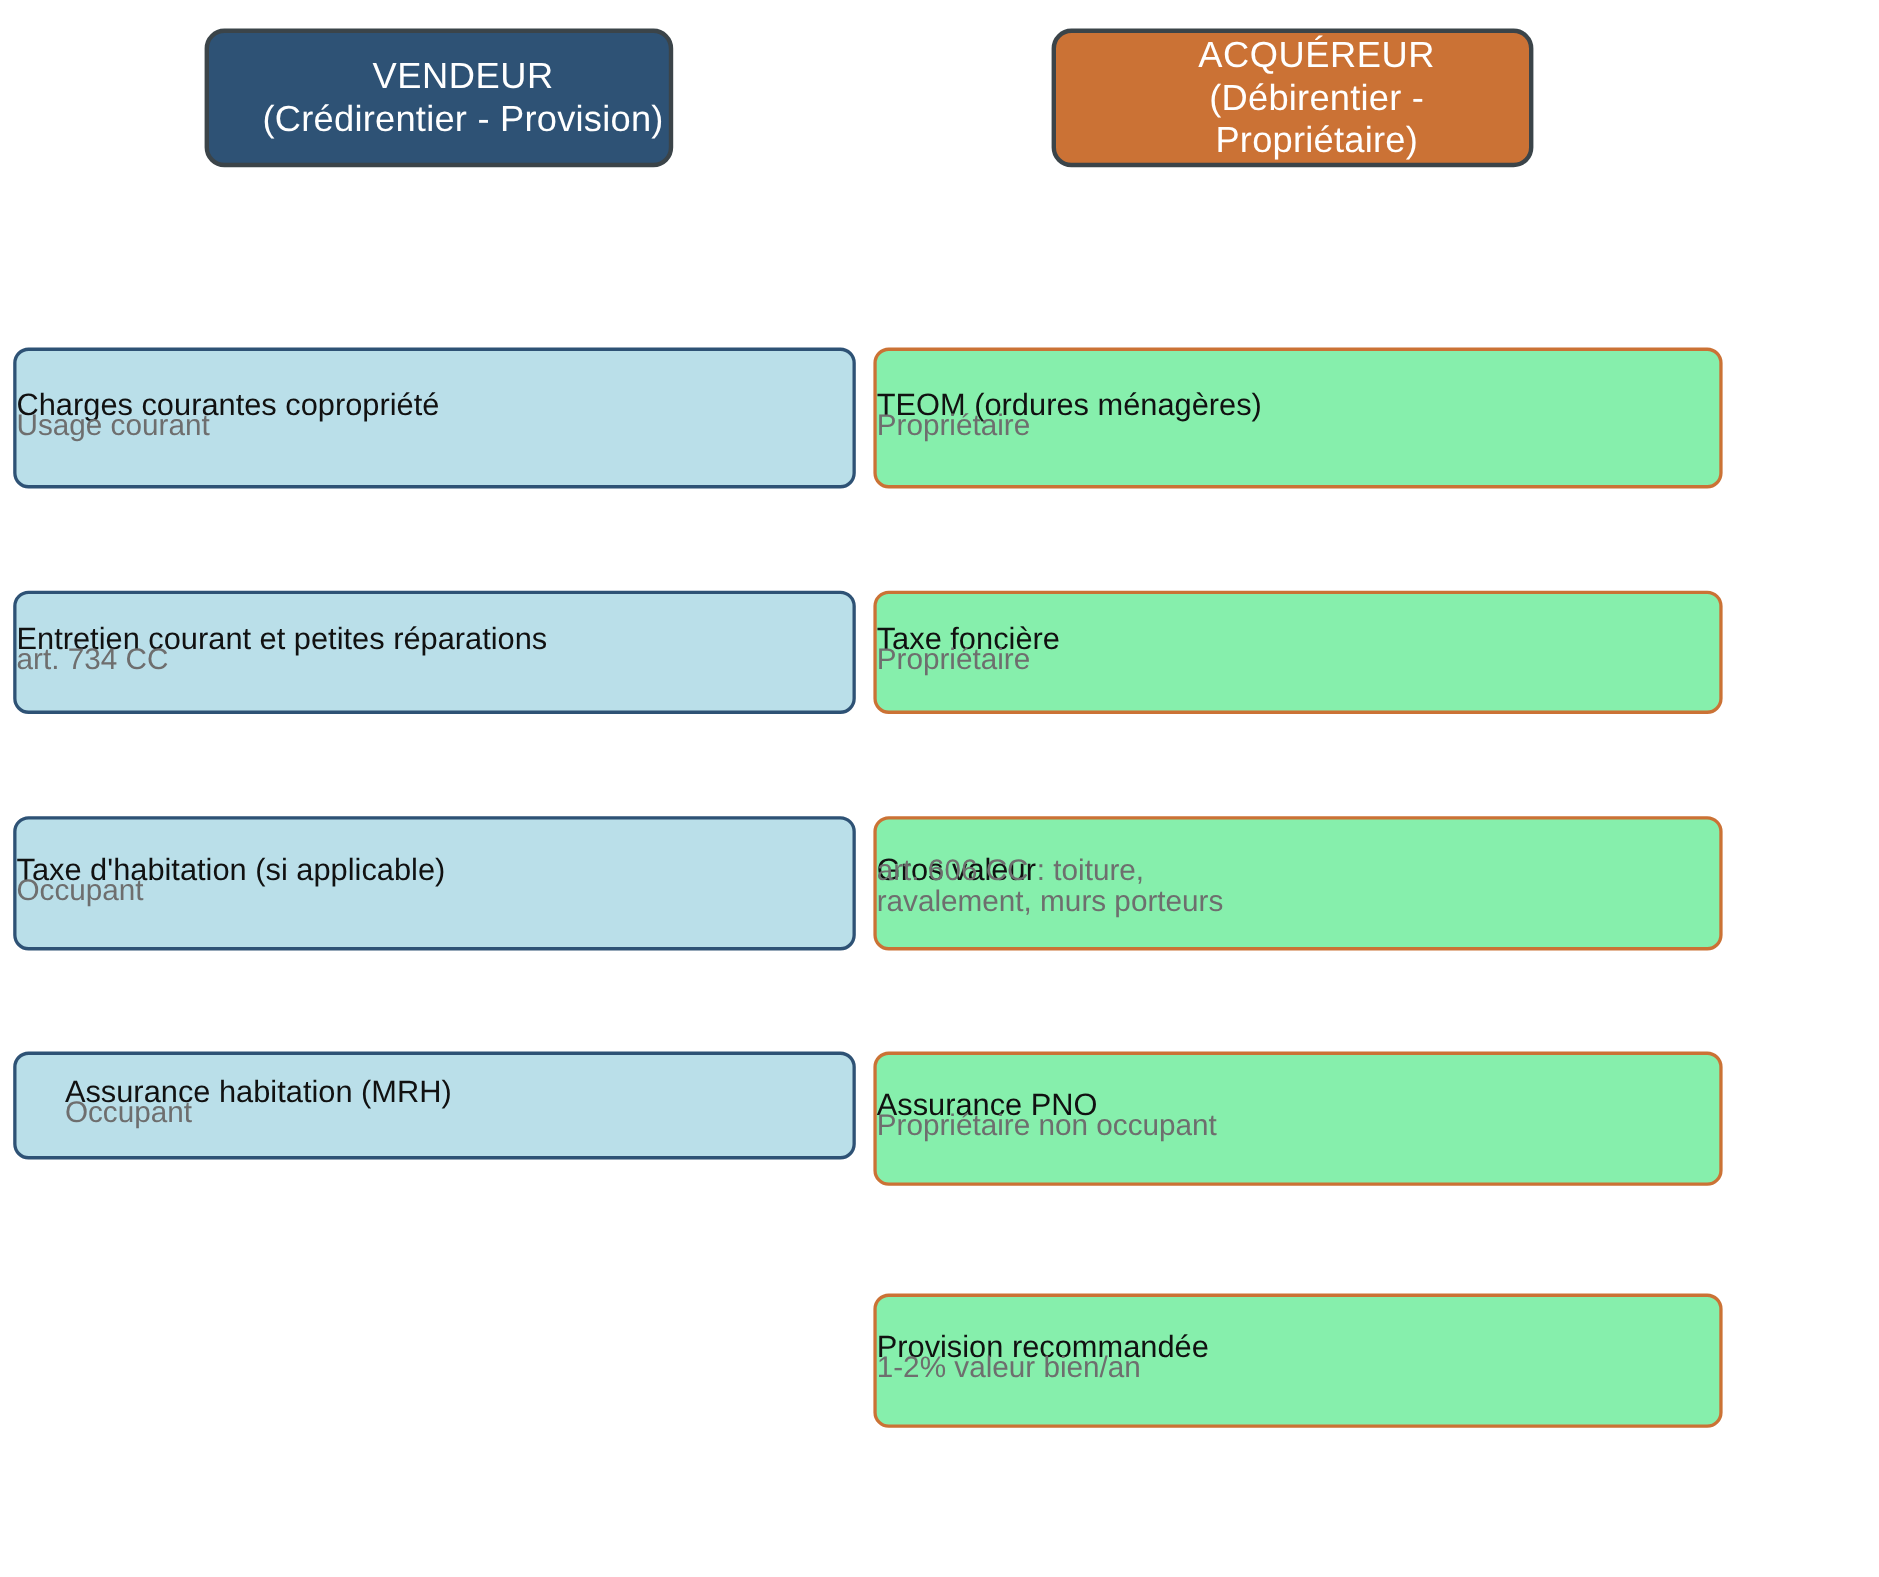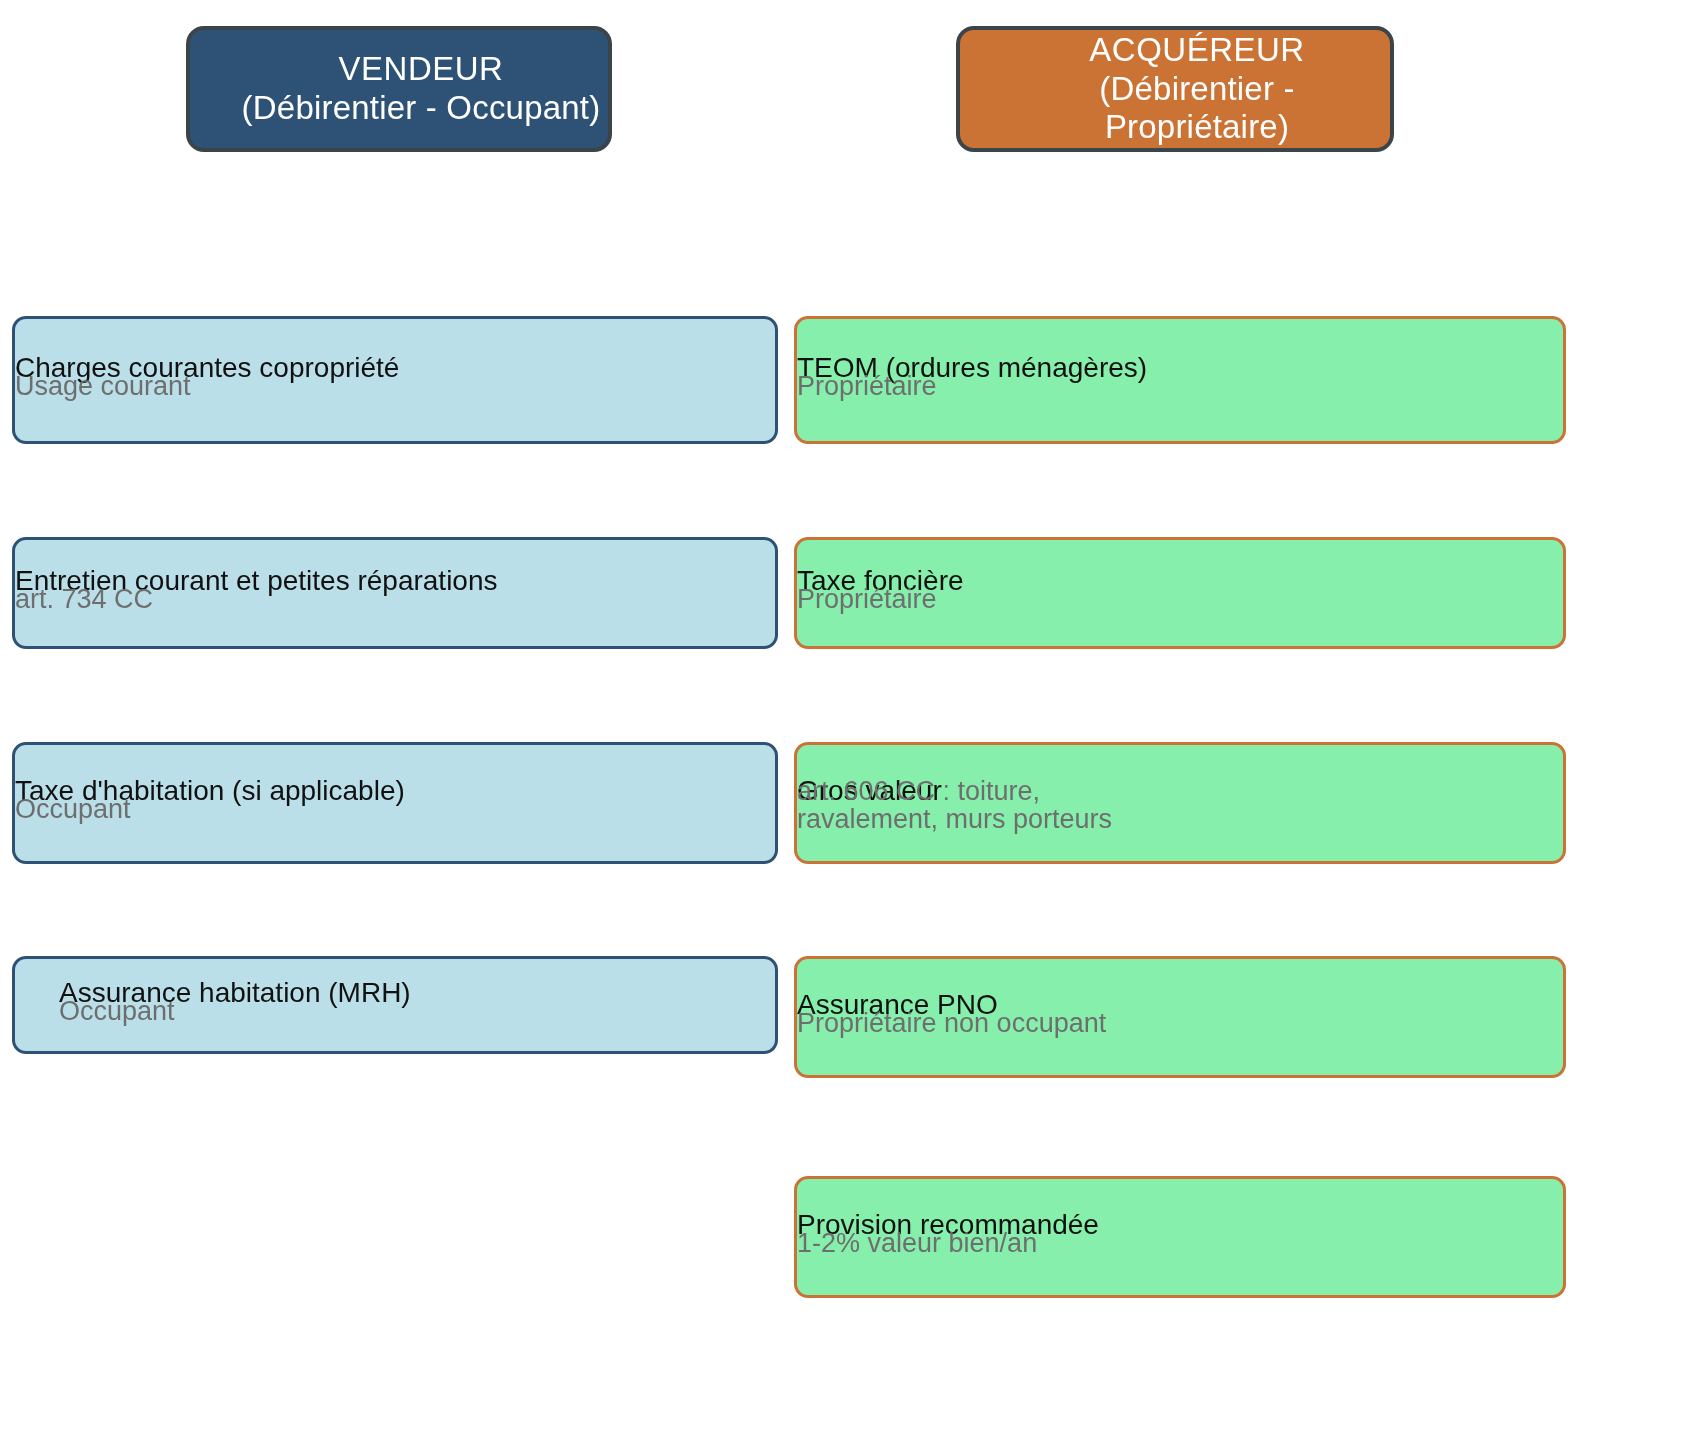--- a/index.html
+++ b/index.html
@@ -113,21 +113,21 @@
   .col-left  { left: 12px;  width: 766px; }
   .col-right { left: 794px; width: 772px; }
 </style>
 </head>
 <body>
 
 <div id="canvas">
 
   <div id="header-vendeur" class="header-box">
     <div class="h-title">VENDEUR</div>
-    <div class="h-sub">(Débirentier - Occupant)</div>
+    <div class="h-sub">(Crédirentier - Provision)</div>
   </div>
 
   <div id="header-acquereur" class="header-box">
     <div class="h-title">ACQUÉREUR</div>
     <div class="h-sub">(Débirentier - Propriétaire)</div>
   </div>
 
   <div class="card blue col-left" style="top:316px;height:128px;">
     <div class="c-inner">
       <div class="c-title">Charges courantes copropriété</div>

